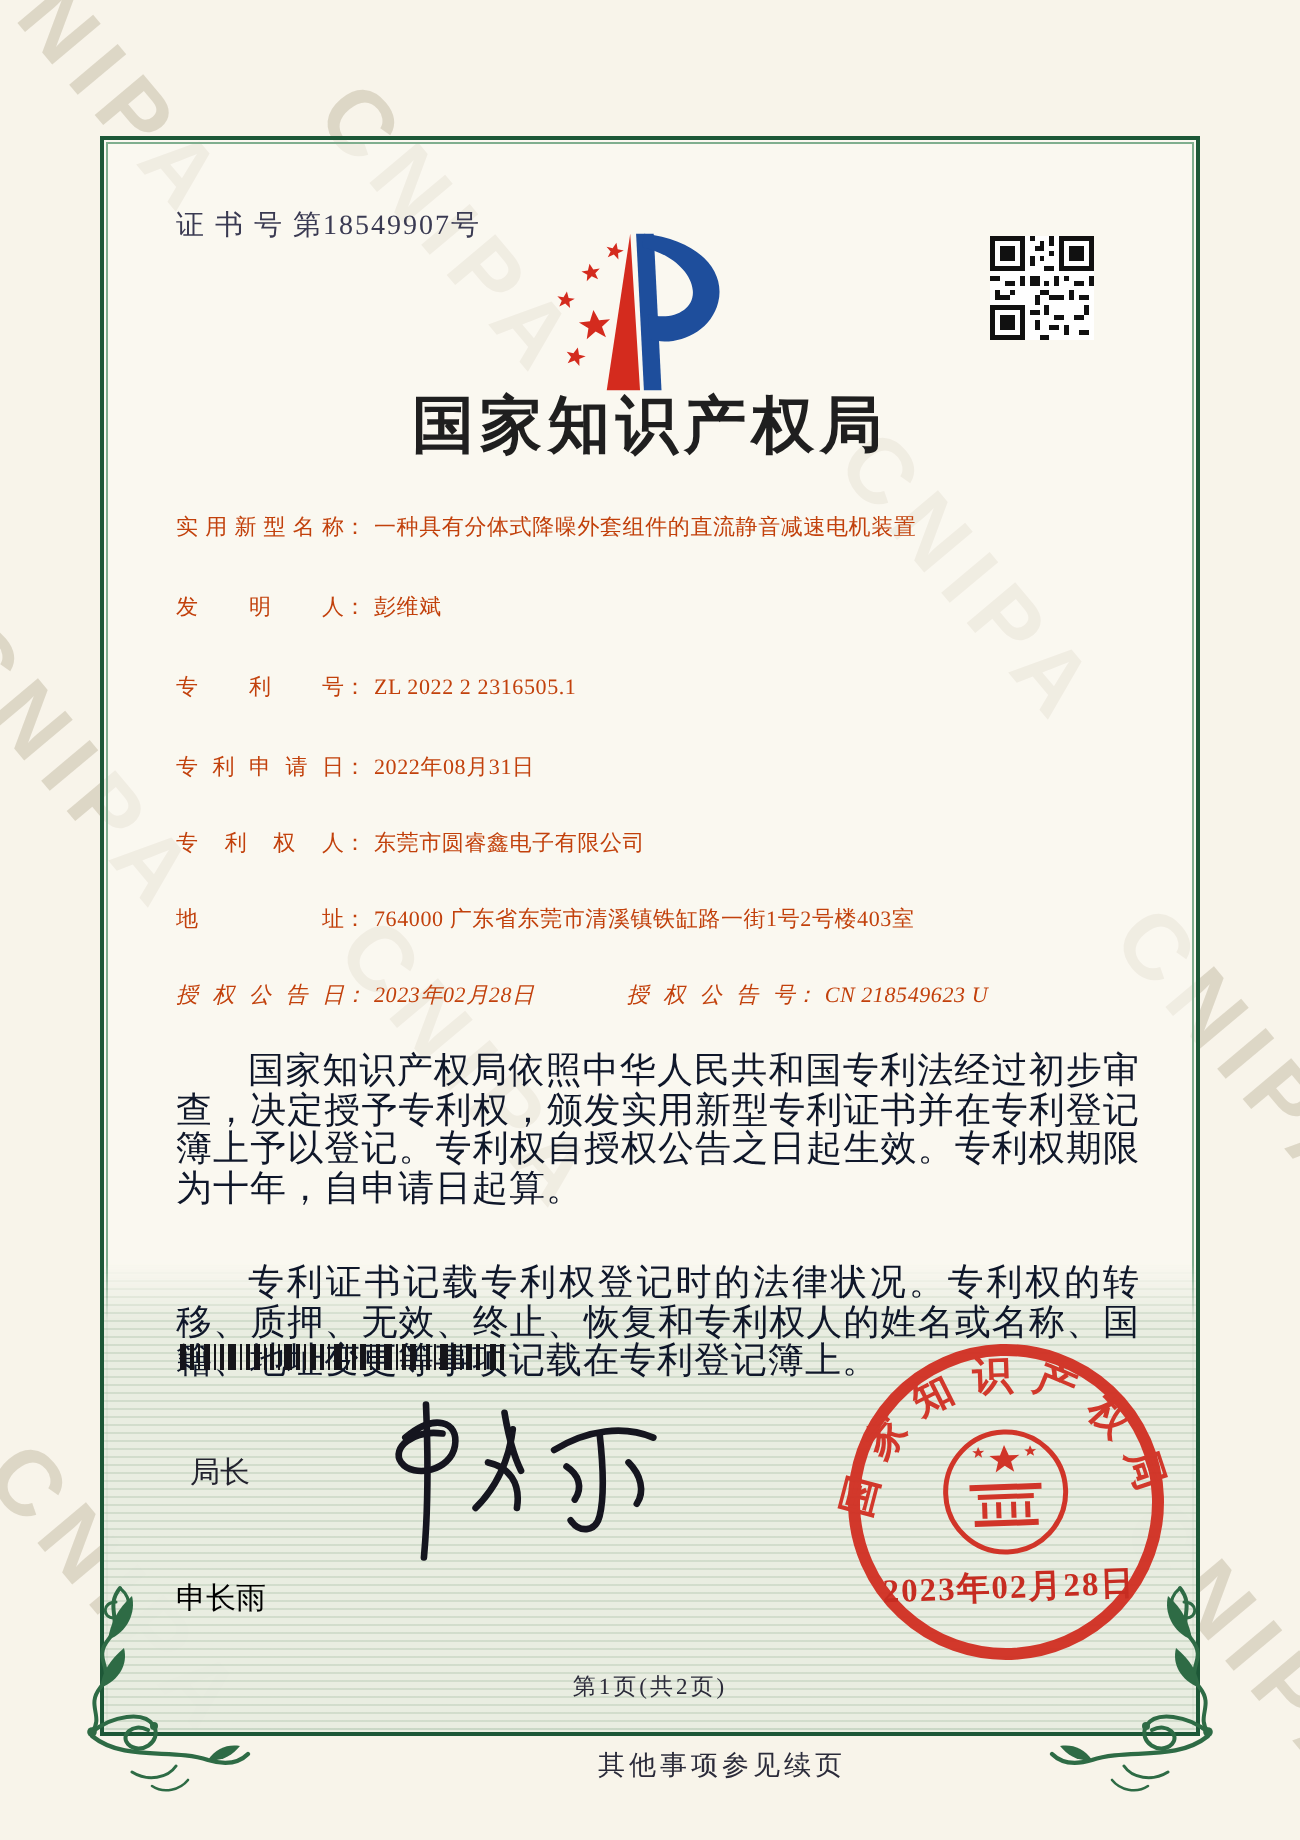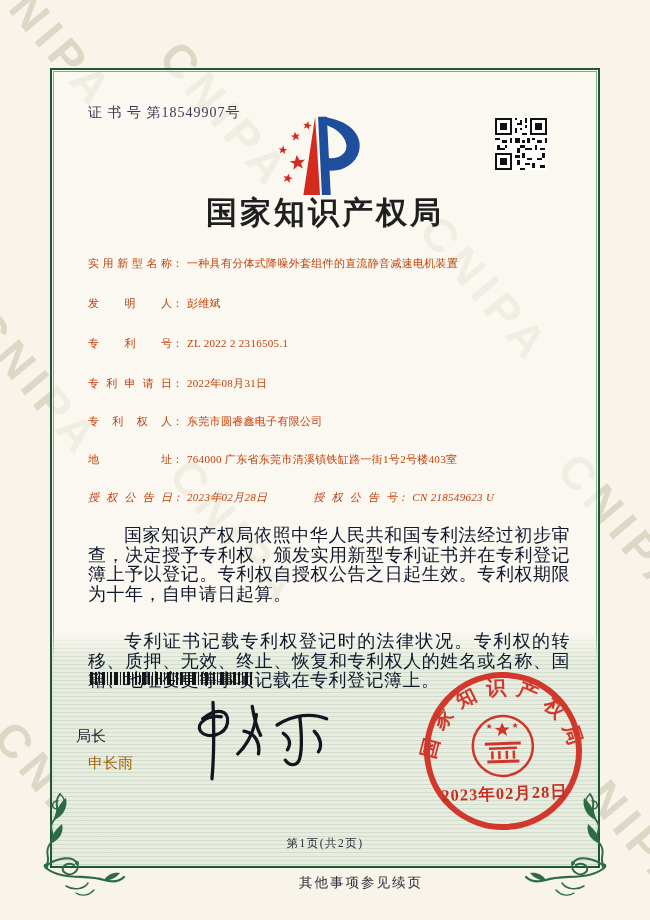--- a/index.html
+++ b/index.html
@@ -63,22 +63,22 @@
   .val{letter-spacing:0.3px;}
   .pair2{margin-left:46px;}
   .para{
     position:absolute; left:36px; width:482px; margin:0;
     font-size:18px; line-height:19.5px; color:#0f172a;
     text-align:justify; text-indent:2em; letter-spacing:0.5px;
   }
   .p1{top:456px;}
   .p2{top:518px;margin-top:44px;}
   .barcode{position:absolute; left:38px; top:602px;}
-  .director-title{position:absolute; left:24px; top:657px; font-size:15px; color:#23232f; font-family:"Liberation Sans","DejaVu Sans",sans-serif;}
-  .director-name{position:absolute; left:36px; top:684px; font-size:15px; color:#a16207; font-family:"Liberation Sans","DejaVu Sans",sans-serif;}
+  .director-title{position:absolute; left:43px; top:657px; font-size:15px; color:#23232f; font-family:"Liberation Sans","DejaVu Sans",sans-serif;}
+  .director-name{position:absolute; left:36px; top:720px; font-size:15px; color:#000000; font-family:"Liberation Sans","DejaVu Sans",sans-serif;}
   .signature{position:absolute; left:130px; top:626px;}
   .seal{position:absolute; left:366px; top:596px; transform:rotate(-2deg);}
   .page-indicator{
     position:absolute; left:0; top:766px; width:100%; text-align:center;
     font-size:11.5px; color:#2b2b3a; letter-spacing:1.5px;
   }
   
   .cont-note{
     position:absolute; left:0; top:874px; width:100%; text-align:center;
     font-size:13.5px; color:#2b2b3a; letter-spacing:2px; z-index:3;padding-left:36px;

